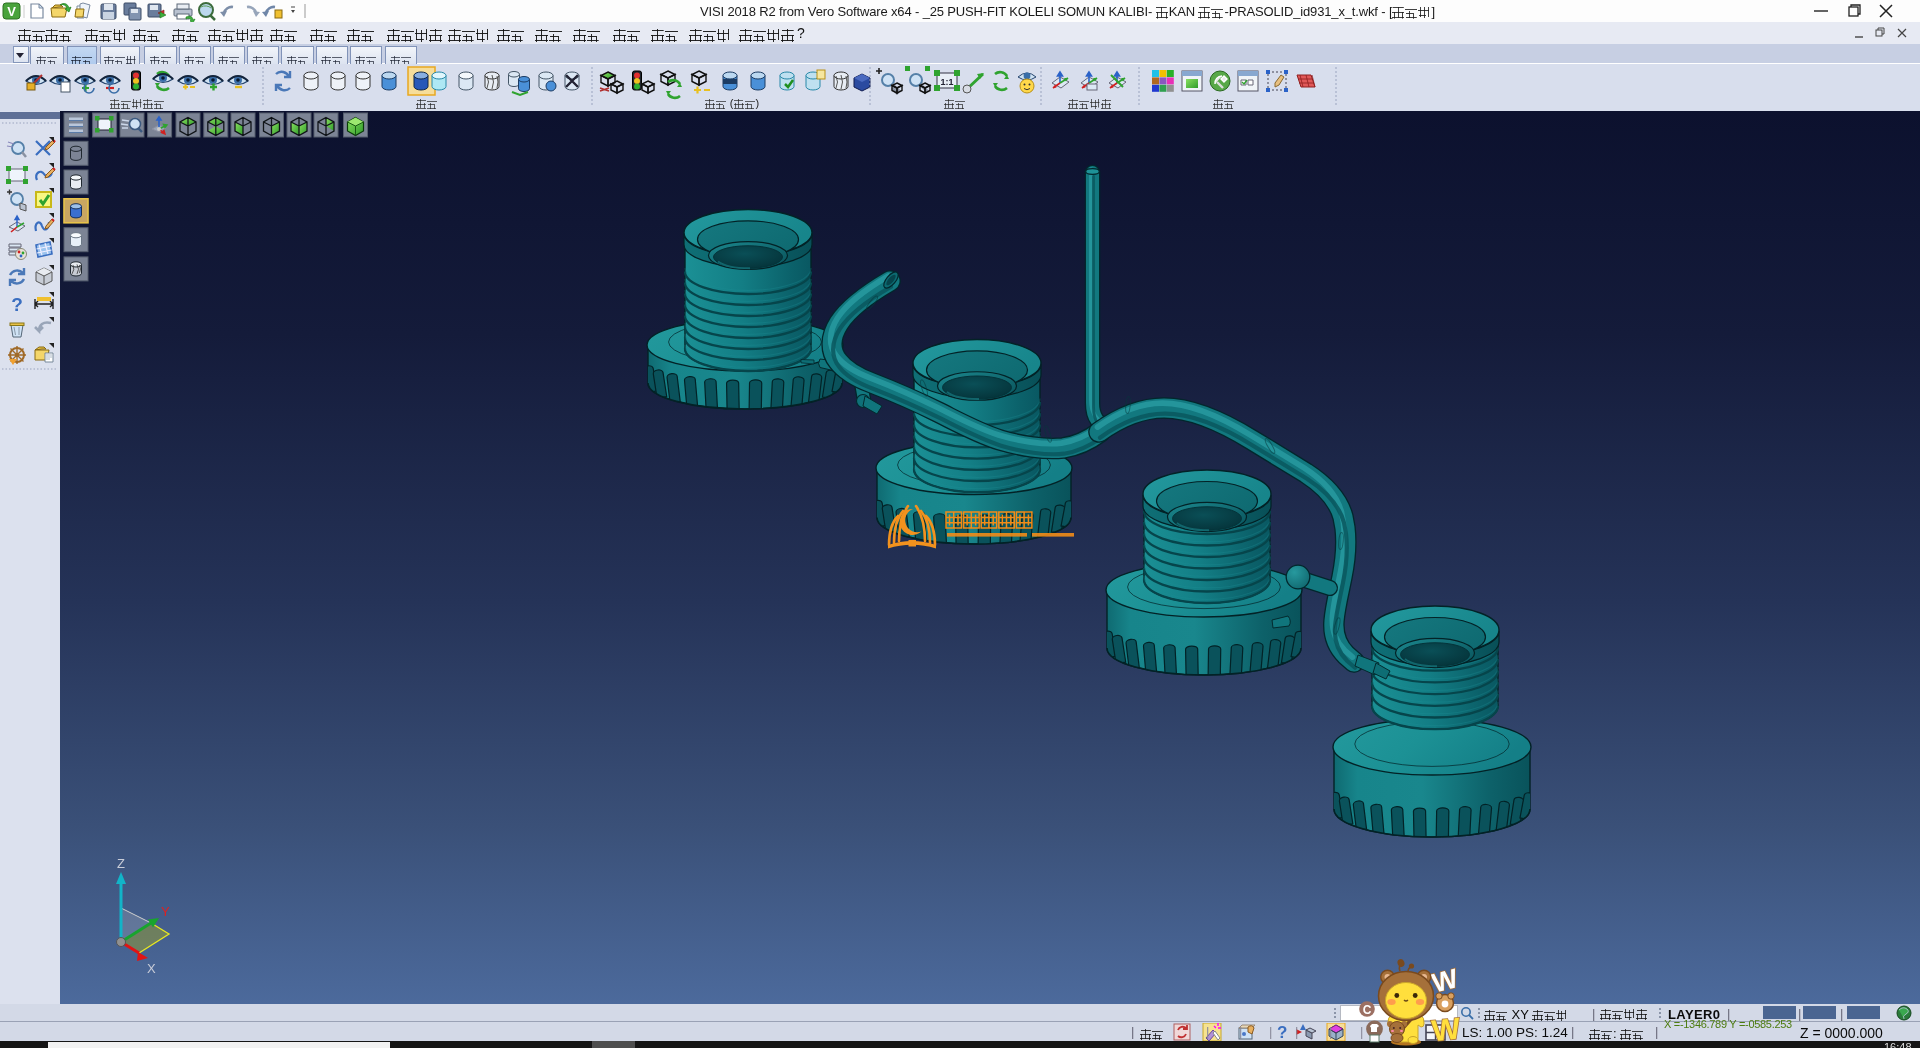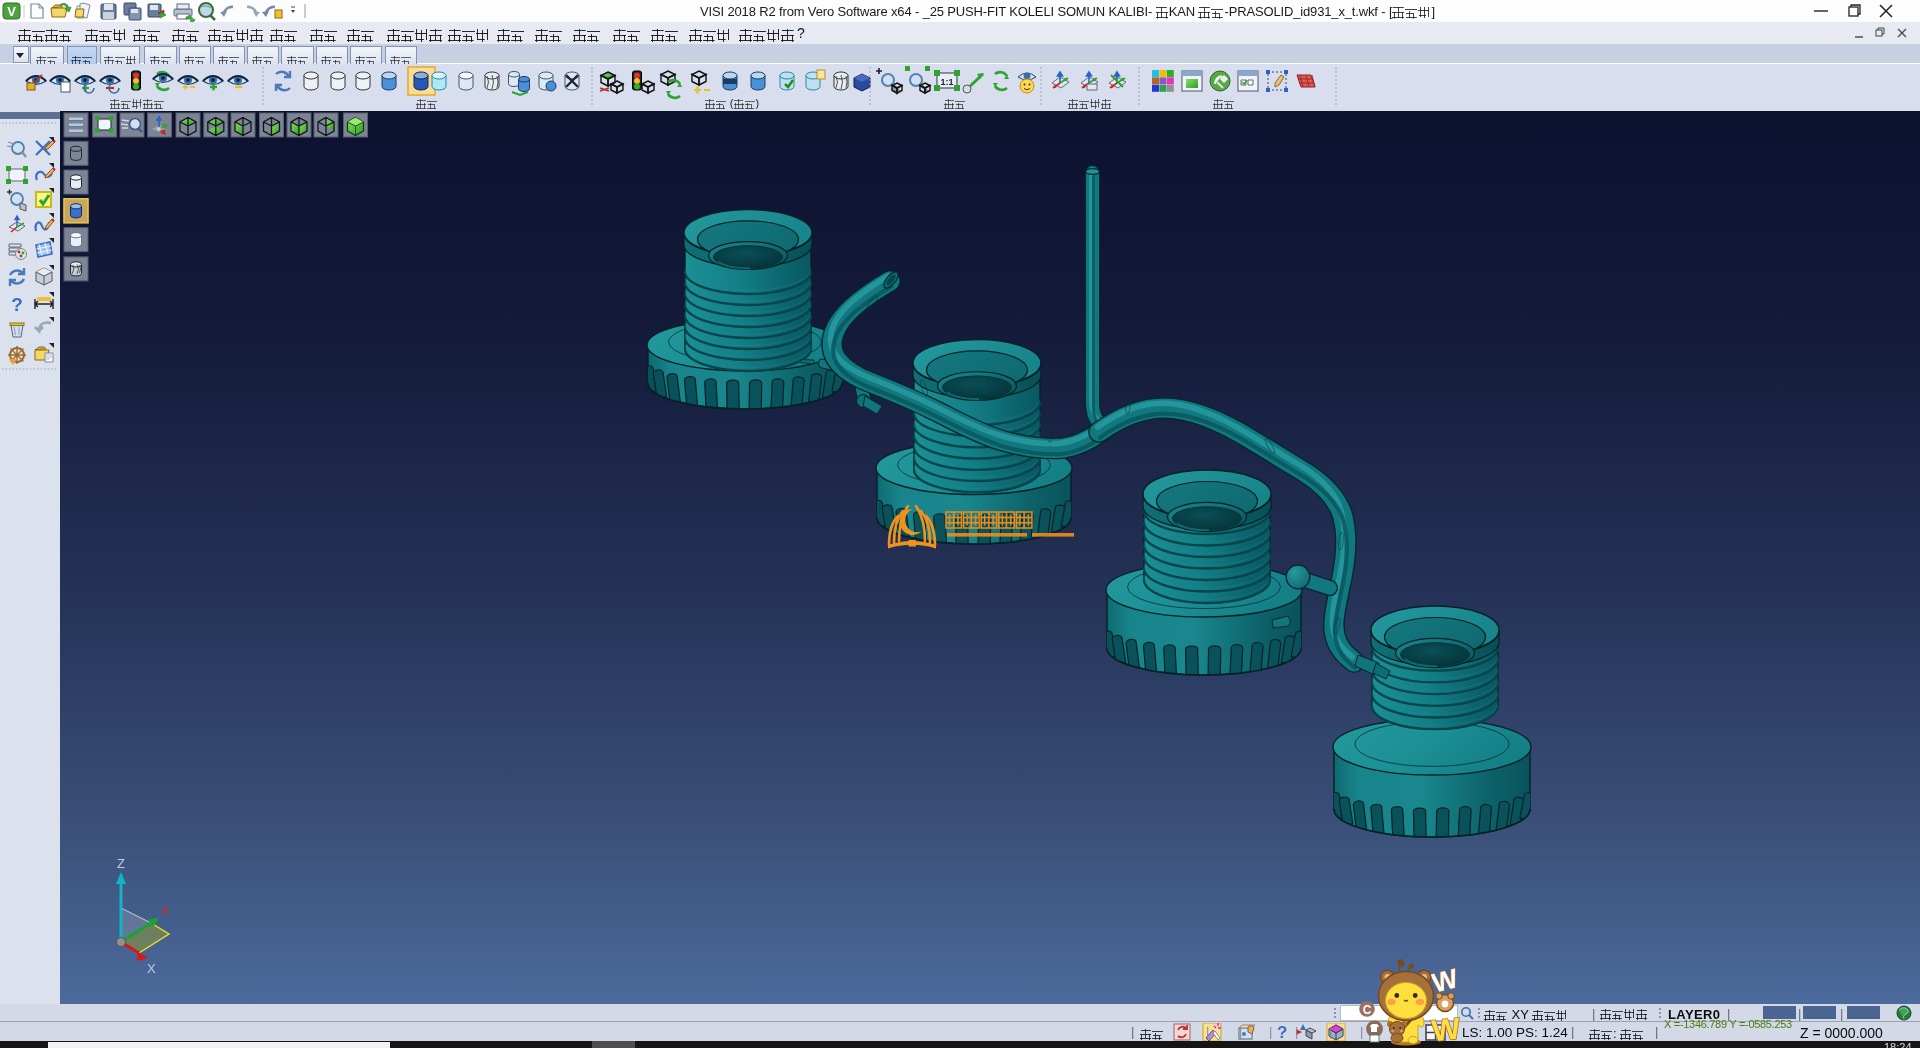--- a/index.html
+++ b/index.html
@@ -1049,21 +1049,21 @@
     <span class="abs" style="left:1462px;top:21px;font-size:13.5px">LS: 1.00 PS: 1.24</span>
     <span class="abs" style="left:1571px;top:20px;color:#667">|</span>
     <span class="abs" style="left:1589px;top:22px"><b class="k k1" style="width:11px;height:11px;margin:0 1px 0 0;"></b><b class="k k2" style="width:11px;height:11px;margin:0 1px 0 0;"></b>: <b class="k k1" style="width:11px;height:11px;margin:0 1px 0 0;"></b><b class="k k2" style="width:11px;height:11px;margin:0 1px 0 0;"></b></span>
     <span class="abs" style="left:1655px;top:20px;color:#667">|</span>
     <span class="abs" style="left:1664px;top:14px;color:#4d7c0f;font-size:11px;letter-spacing:-.3px">X =-1346.789 Y =-0585.253</span>
     <span class="abs" style="left:1800px;top:21px;font-size:14px">Z = 0000.000</span>
   </div>
 <div class="abs" style="left:0;top:1041px;width:1920px;height:7px;background:#151515">
     <div class="abs" style="left:48px;top:1px;width:342px;height:6px;background:#f2f2f2"></div>
     <div class="abs" style="left:592px;top:0;width:43px;height:7px;background:#4e4e4e"></div>
-    <div class="abs" style="left:1884px;top:1px;color:#ddd;font-size:11px;line-height:11px;height:6px;overflow:hidden">18:24</div>
+    <div class="abs" style="left:1884px;top:1px;color:#ddd;font-size:11px;line-height:11px;height:6px;overflow:hidden">16:48</div>
   </div>
 <svg class="abs" style="left:1340px;top:952px" width="130" height="96">
     <g transform="rotate(-14 105 28)">
       <text x="92" y="38" font-size="27" font-weight="bold" fill="#fff" stroke="#a5703a" stroke-width="1.6" paint-order="stroke">W</text>
     </g>
     <circle cx="105" cy="51" r="8.5" fill="#d9a05f" stroke="#7a4a1e" stroke-width="1.5"></circle>
     <circle cx="99" cy="44" r="3.2" fill="#d9a05f" stroke="#7a4a1e"></circle>
     <circle cx="111" cy="44" r="3.2" fill="#d9a05f" stroke="#7a4a1e"></circle>
     <circle cx="105" cy="52" r="3.4" fill="#fff"></circle>
     <text x="92" y="89" font-size="30" font-weight="bold" fill="#ffdf3d" stroke="#a5703a" stroke-width="1.6" paint-order="stroke" transform="rotate(-6 96 80)">W</text>

